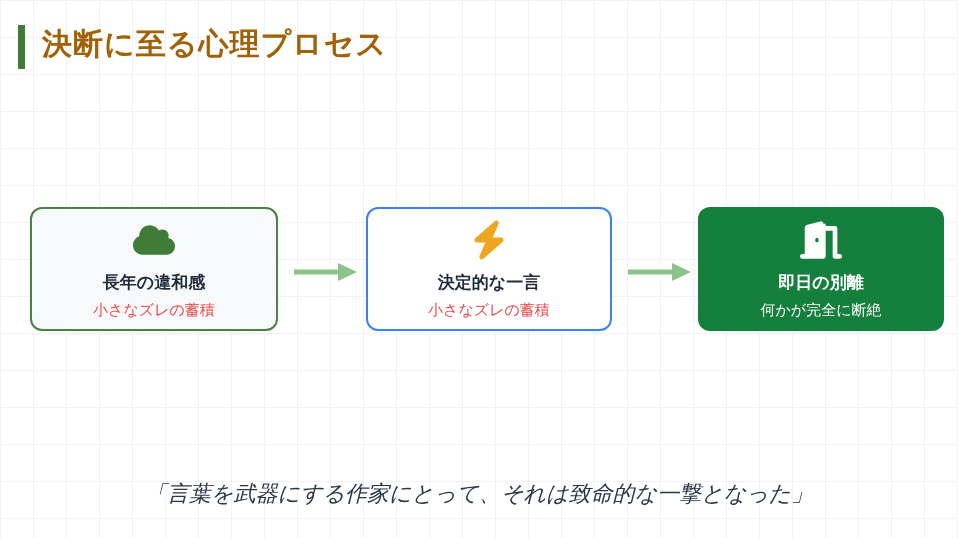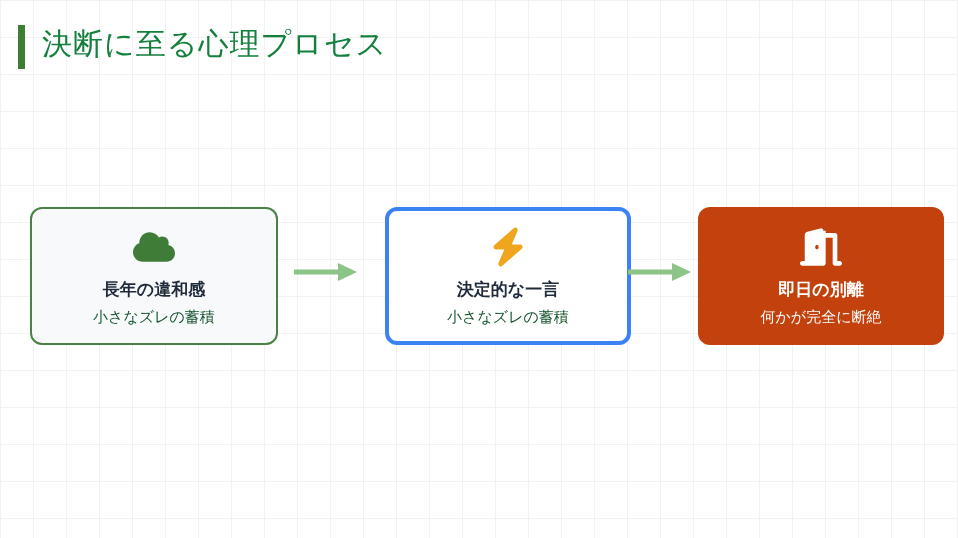--- a/index.html
+++ b/index.html
@@ -15,38 +15,38 @@
     overflow: hidden;
   }
   .slide { position: absolute; inset: 0; }
 
   .title-bar {
     position: absolute; left: 18px; top: 25px;
     width: 7px; height: 44px; background: #3e7d35;
   }
   .page-title {
     position: absolute; left: 42px; top: 24px;
-    font-size: 30px; font-weight: normal; color: #15803d;
+    font-size: 30px; font-weight: bold; color: #a16207;
     letter-spacing: 1px;
   }
 
   .card {
-    position: absolute; top: 207px; height: 138px; width: 248px;
+    position: absolute; top: 207px; height: 124px; width: 248px;
     border-radius: 12px;
     display: flex; flex-direction: column;
     align-items: center; justify-content: center;
     text-align: center;
   }
   .card-1 { left: 30px;  background: #f8f9fa; border: 2px solid #4a8144; }
-  .card-2 { left: 385px; width: 246px; background: #ffffff; border: 4px solid #3b82f6; }
-  .card-3 { left: 698px; width: 246px; background: #c2410c; }
+  .card-2 { left: 366px; width: 246px; background: #ffffff; border: 2px solid #3b82f6; }
+  .card-3 { left: 698px; width: 246px; background: #15803d; }
 
   .card-icon { height: 42px; display: flex; align-items: center; justify-content: center; margin-bottom: 10px; }
   .card-title { font-size: 17px; font-weight: bold; color: #1f2a3a; margin-bottom: 7px; }
-  .card-sub   { font-size: 15px; color: #14532d; }
+  .card-sub   { font-size: 15px; color: #ef4444; }
   .card-3 .card-title, .card-3 .card-sub { color: #ffffff; }
 
   .arrow { position: absolute; top: 263px; width: 64px; height: 18px; }
   .arrow-1 { left: 293px; }
   .arrow-2 { left: 627px; }
 
   .quote {
     position: absolute; left: 0; right: 0; top: 479px;
     text-align: center;
     font-size: 22px; font-style: italic; color: #2b3647;
@@ -93,14 +93,15 @@
   <div class="card card-3">
     <div class="card-icon">
       <svg width="42" height="38" viewBox="0 0 576 512" aria-hidden="true">
         <path fill="#ffffff" d="M320 32c0-9.9-4.5-19.2-12.3-25.2S289.8-1.4 280.2 1l-179.9 45C79.6 51.3 65 69.8 65 91.1V448H32c-17.7 0-32 14.3-32 32s14.3 32 32 32H97h.3H128h.2l192-.5c17.6 0 31.8-14.3 31.8-32V32zM256 256c0 17.7-10.7 32-24 32s-24-14.3-24-32s10.7-32 24-32s24 14.3 24 32zm96-128h96V480c0 17.7 14.3 32 32 32h64c17.7 0 32-14.3 32-32s-14.3-32-32-32H512V96c0-17.7-14.3-32-32-32H352v64z"></path>
       </svg>
     </div>
     <div class="card-title">即日の別離</div>
     <div class="card-sub">何かが完全に断絶</div>
   </div>
 
+  <div class="quote">「言葉を武器にする作家にとって、それは致命的な一撃となった」</div>
 
 </div>
 
 </body></html>

